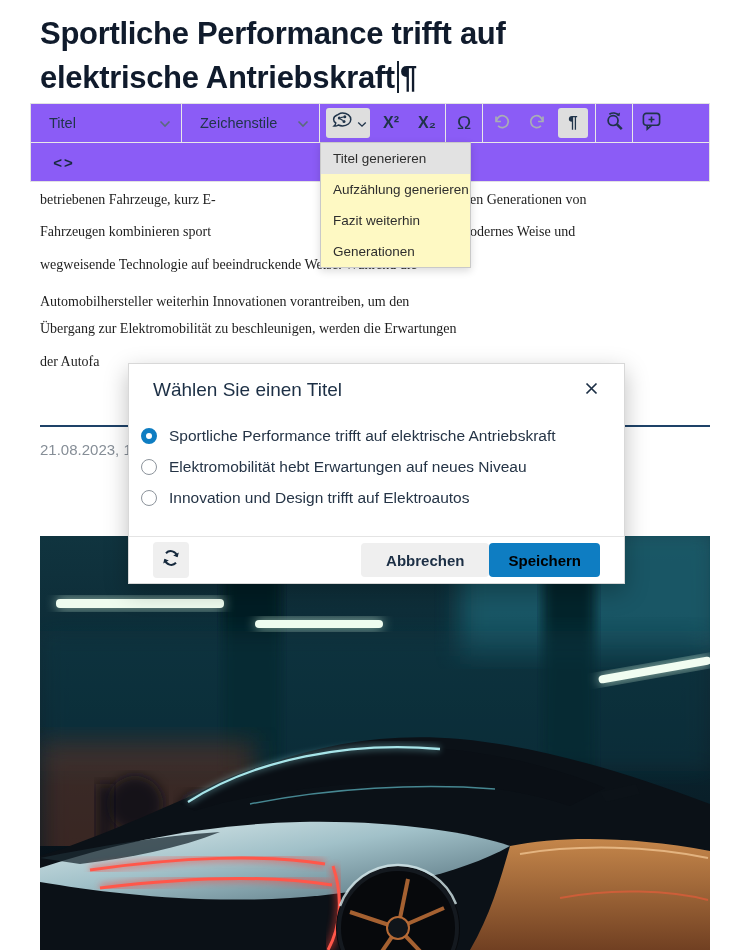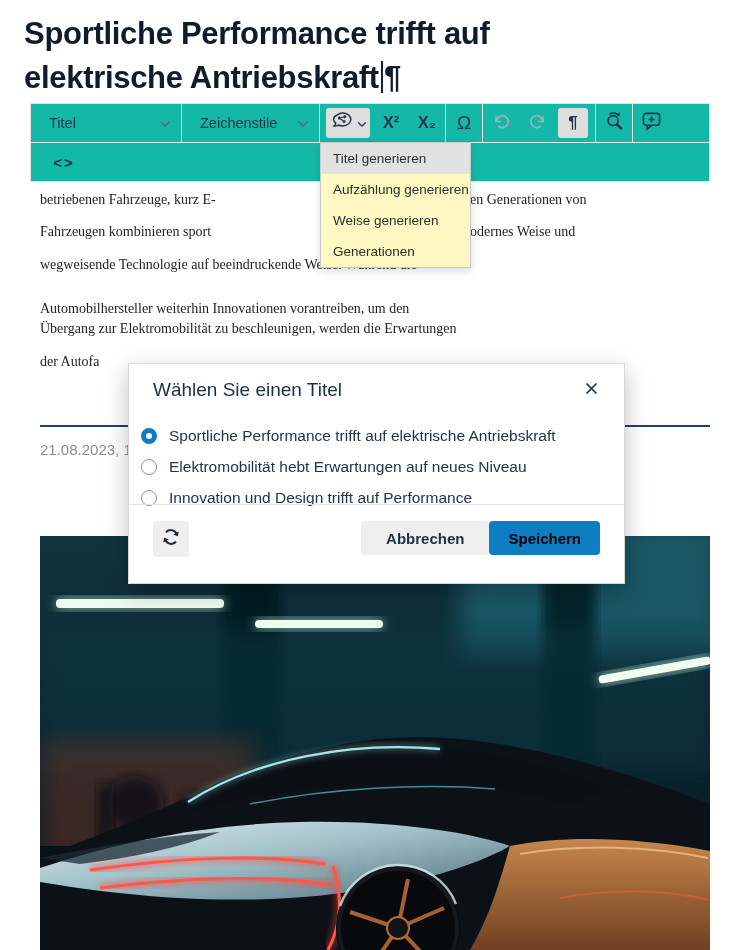--- a/index.html
+++ b/index.html
@@ -1,31 +1,31 @@
 <!DOCTYPE html>
 <html><head>
 <meta charset="utf-8">
 <style>
   html,body{margin:0;padding:0;}
   body{width:751px;height:950px;overflow:hidden;background:#ffffff;
        font-family:"Liberation Sans",sans-serif;position:relative;}
   .canvas{position:absolute;inset:0;width:751px;height:950px;overflow:hidden;}
 
   
-  .article-title{position:absolute;left:24px;top:12px;width:690px;z-index:1;
+  .article-title{position:absolute;left:40px;top:12px;width:690px;z-index:1;
     font-size:31px;font-weight:700;color:#101b2c;line-height:44px;letter-spacing:-.3px;}
   .cursor-bar{display:inline-block;width:2px;height:32px;background:#15202e;
     vertical-align:-5px;margin:0 1px 0 2px;}
 
   
   .bline{position:absolute;font-family:"Liberation Serif",serif;font-size:14px;
     color:#1d1d1d;white-space:nowrap;z-index:1;}
 
   
-  .toolbar{position:absolute;left:30px;top:103px;width:680px;background:#14b8a6;
+  .toolbar{position:absolute;left:30px;top:103px;width:680px;background:#8b5cf6;
     border:1px solid #e2e2e2;box-sizing:border-box;z-index:3;}
   .tb-row1{height:38px;display:flex;align-items:center;border-bottom:1px solid #e8e8e8;}
   .tb-row2{height:38px;display:flex;align-items:center;padding-left:18px;}
   .tb-select{display:flex;align-items:center;justify-content:space-between;height:38px;
     padding:0 10px 0 18px;color:#20344a;font-size:14.5px;box-sizing:border-box;cursor:pointer;}
   .tb-sep{width:1px;height:38px;background:#e8e8e8;flex:0 0 1px;}
   .tb-btn{height:30px;min-width:30px;display:flex;align-items:center;justify-content:center;
     margin:0 3px;border-radius:3px;color:#20344a;font-size:16px;font-weight:600;cursor:pointer;}
   .tb-btn.active{background:#dedede;}
   .tb-btn.ai{min-width:44px;gap:3px;}
@@ -50,21 +50,21 @@
     padding:15px 22px 0 24px;text-align:right;}
   .modal-title{font-size:19px;color:#1c2f45;font-weight:500;}
   .modal-close{width:22px;height:22px;display:flex;align-items:center;justify-content:center;cursor:pointer;}
   .options{margin-top:19px;padding:0 12px;}
   .option{display:flex;align-items:center;height:31px;gap:12px;cursor:pointer;}
   .radio{width:16px;height:16px;border-radius:50%;border:1px solid #8d949c;
     background:#fff;box-sizing:border-box;flex:0 0 16px;}
   .radio.sel{border:5px solid #0e7dc2;}
   .option-label{font-size:15.5px;color:#253446;white-space:nowrap;}
   .modal-footer{position:absolute;left:0;right:0;bottom:0;height:46px;border-top:1px solid #e4e4e4;
-    display:flex;align-items:flex-start;padding:16px 24px;}
+    display:flex;align-items:center;padding:0 24px;}
   .refresh-btn{width:36px;height:36px;background:#efefef;border-radius:4px;
     display:flex;align-items:center;justify-content:center;cursor:pointer;}
   .btn{height:34px;border-radius:4px;font-weight:700;font-size:15px;display:flex;
     align-items:center;cursor:pointer;}
   .btn.secondary{background:#efefef;color:#1c2f45;padding:0 25px;margin-left:auto;}
   .btn.primary{background:#0e7dc2;color:#000000;padding:0 19px;}
 
   
   .article-image{position:absolute;left:40px;top:536px;width:670px;height:414px;
     overflow:hidden;z-index:1;background:#071520;}
@@ -77,21 +77,21 @@
   <div class="article-title">
     <span>Sportliche Performance trifft auf</span><br>
     <span>elektrische Antriebskraft</span><span class="cursor-bar"></span><span>¶</span>
   </div>
 
   <div class="bline" style="left:40px;top:192px">betriebenen Fahrzeuge, kurz E-</div>
   <div class="bline" style="left:470px;top:192px">en Generationen von</div>
   <div class="bline" style="left:40px;top:224px">Fahrzeugen kombinieren sport</div>
   <div class="bline" style="left:470px;top:224px">odernes Weise und</div>
   <div class="bline" style="left:40px;top:257px">wegweisende Technologie auf beeindruckende Weise. Während die</div>
-  <div class="bline" style="left:40px;top:301px">Automobilhersteller weiterhin Innovationen vorantreiben, um den</div>
+  <div class="bline" style="left:40px;top:294px">Automobilhersteller weiterhin Innovationen vorantreiben, um den</div>
   <div class="bline" style="left:40px;top:321px">Übergang zur Elektromobilität zu beschleunigen, werden die Erwartungen</div>
   <div class="bline" style="left:40px;top:354px">der Autofa</div>
 
   <div class="toolbar">
     <div class="tb-row1">
       <div class="tb-select" style="width:150px">
         <span>Titel</span>
         <span><svg width="12" height="8" viewBox="0 0 12 8">
               <path d="M1.5 1.5 L6 6 L10.5 1.5" fill="none" stroke="#5a6b7d" stroke-width="1.6"></path>
             </svg></span>
@@ -155,21 +155,21 @@
     <div class="tb-row2">
       <div class="tb-btn" style="margin:0">
         <span class="src-label">&lt;&gt;</span>
       </div>
     </div>
   </div>
 
   <div class="ai-menu">
     <div class="ai-item active">Titel generieren</div>
     <div class="ai-item">Aufzählung generieren</div>
-    <div class="ai-item">Weise generieren</div>
+    <div class="ai-item">Fazit weiterhin</div>
     <div class="ai-item">Generationen</div>
   </div>
 
   <div class="hr-line"></div>
   <div class="article-date">21.08.2023, 1</div>
 
   <div class="article-image">
     <svg width="670" height="414" viewBox="0 0 670 414">
       <defs>
         <linearGradient id="bgG" x1="0" y1="0" x2="0" y2="1">
@@ -283,21 +283,21 @@
       <div class="option">
         <span class="radio sel"></span>
         <span class="option-label">Sportliche Performance trifft auf elektrische Antriebskraft</span>
       </div>
       <div class="option">
         <span class="radio"></span>
         <span class="option-label">Elektromobilität hebt Erwartungen auf neues Niveau</span>
       </div>
       <div class="option">
         <span class="radio"></span>
-        <span class="option-label">Innovation und Design trifft auf Performance</span>
+        <span class="option-label">Innovation und Design trifft auf Elektroautos</span>
       </div>
     </div>
     <div class="modal-footer">
       <div class="refresh-btn">
         <span><svg width="20" height="20" viewBox="0 0 20 20">
           <path d="M16.2 8.2 A6.6 6.6 0 0 0 5 5.2" fill="none" stroke="#16293d" stroke-width="2"></path>
           <path d="M17.8 4.6 L16.6 9.3 L12.2 7.5 Z" fill="#16293d"></path>
           <path d="M3.8 11.8 A6.6 6.6 0 0 0 15 14.8" fill="none" stroke="#16293d" stroke-width="2"></path>
           <path d="M2.2 15.4 L3.4 10.7 L7.8 12.5 Z" fill="#16293d"></path>
         </svg></span>

